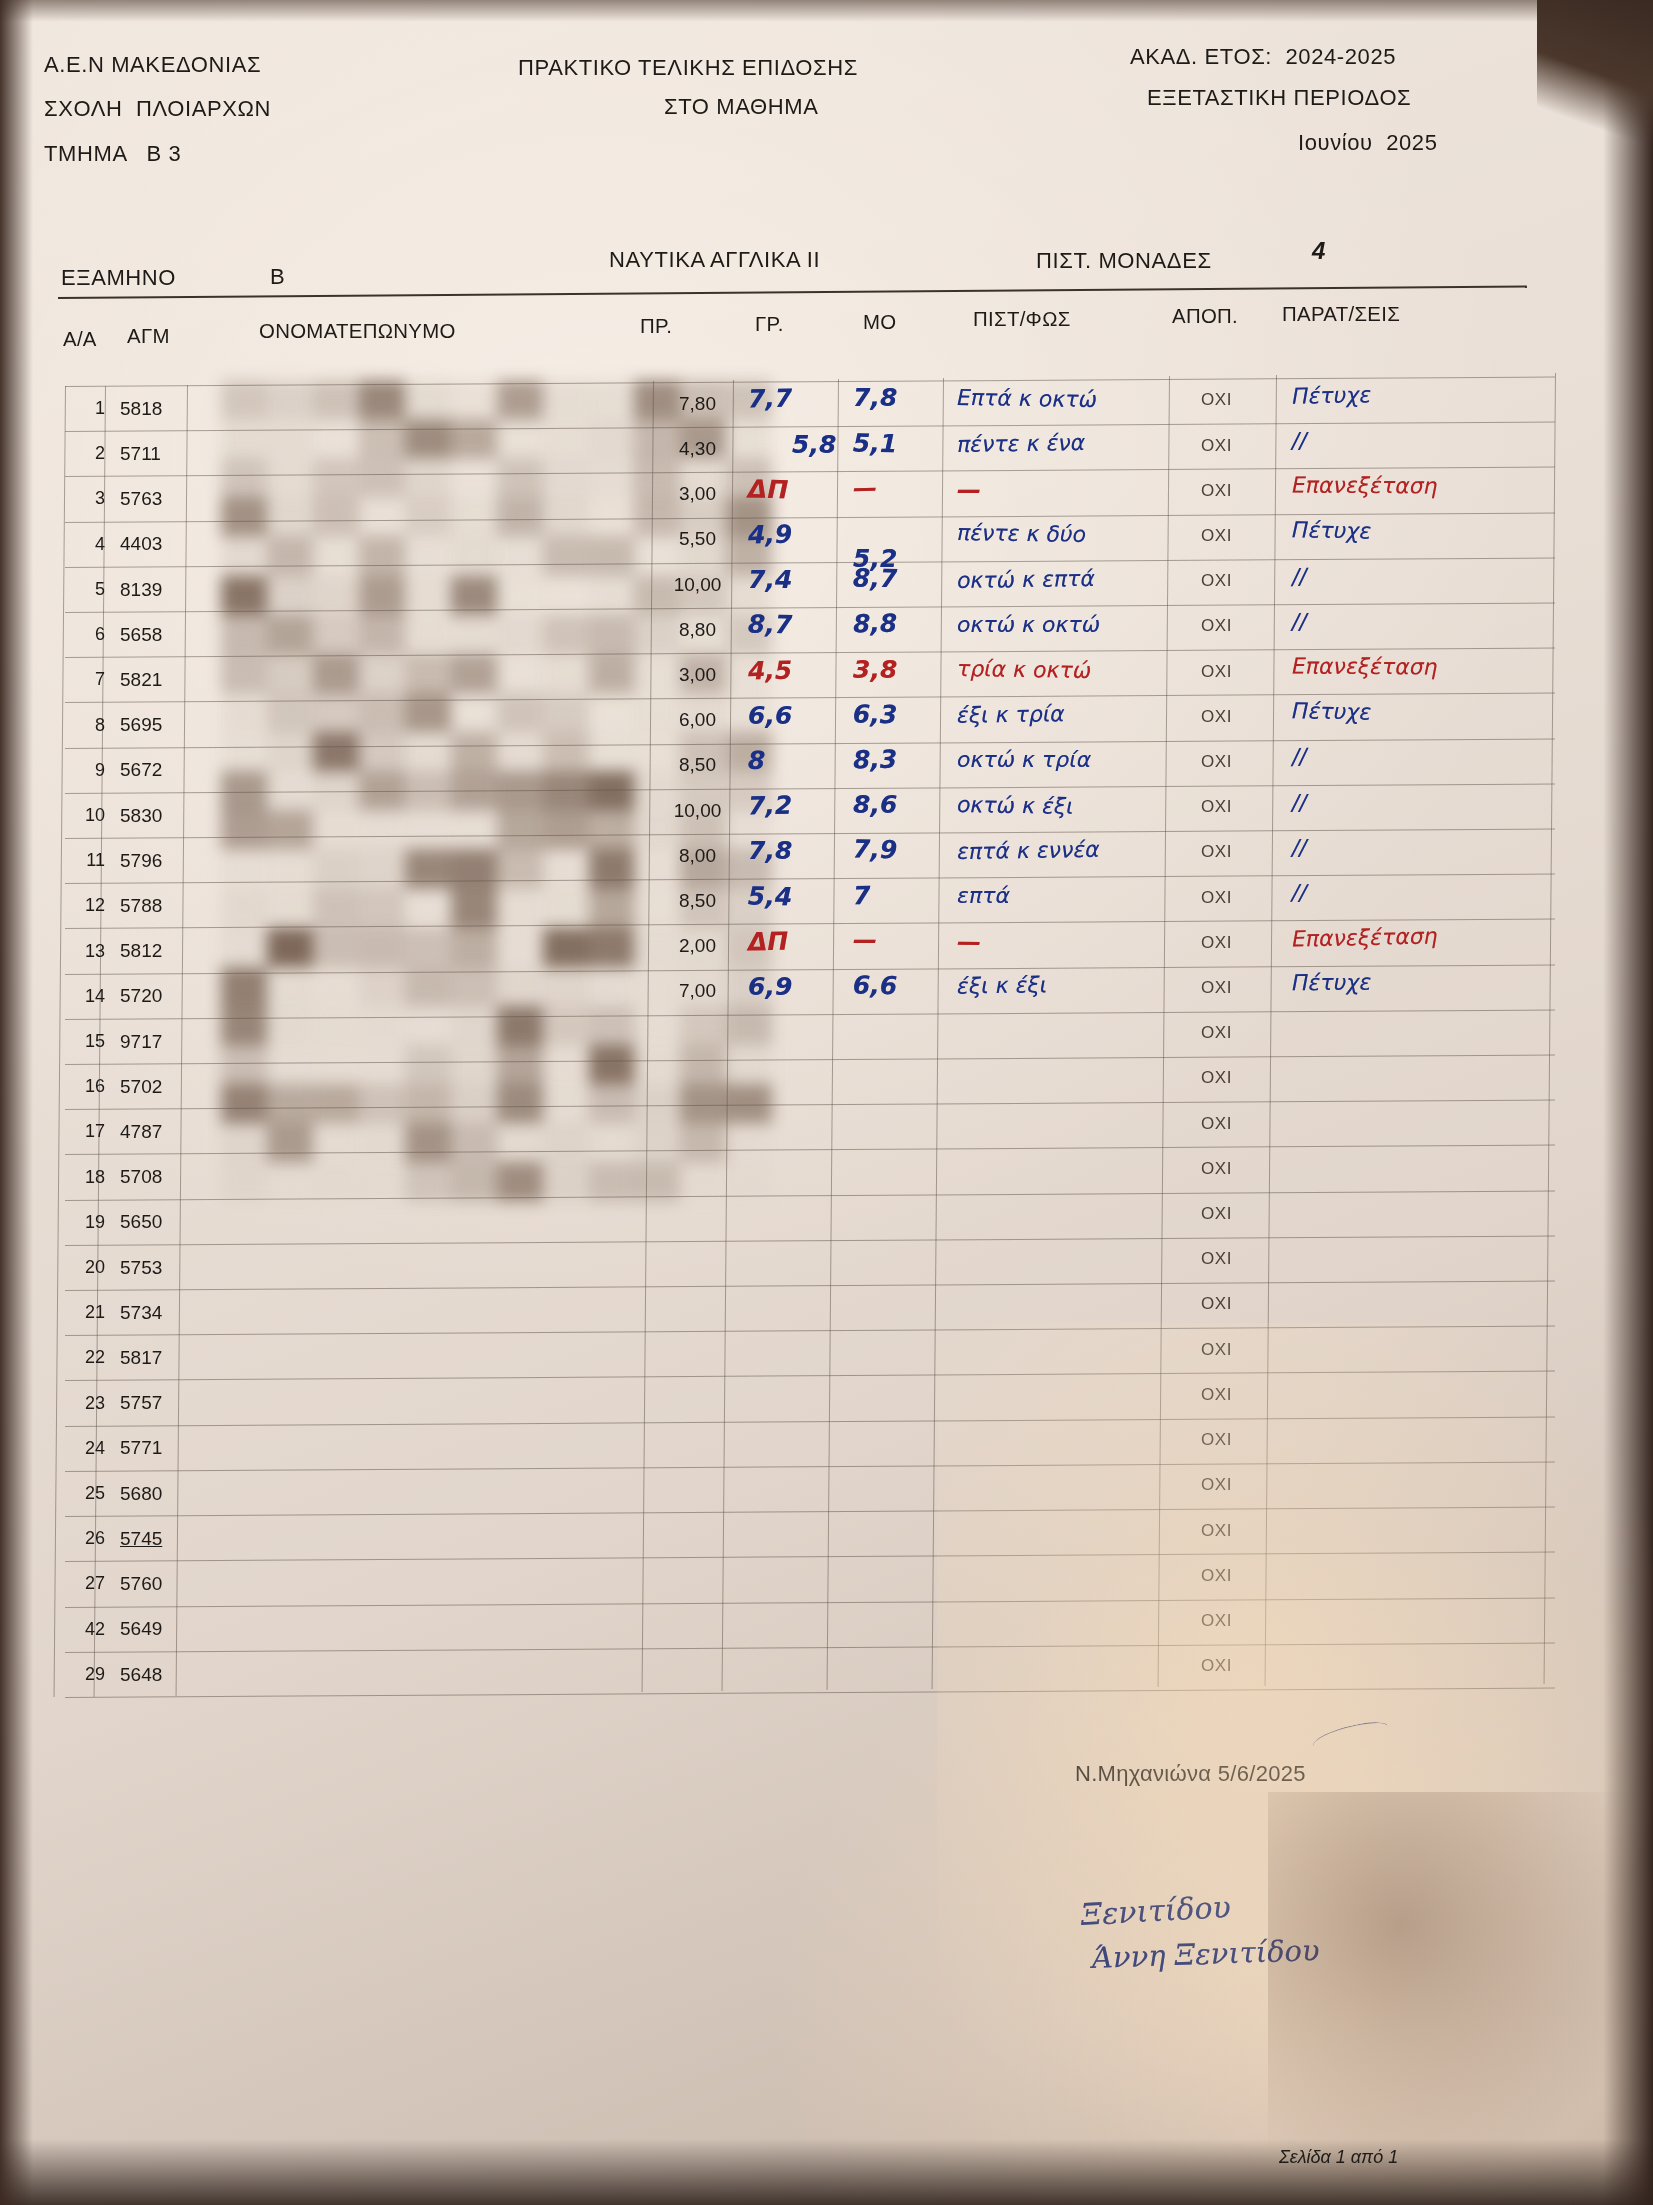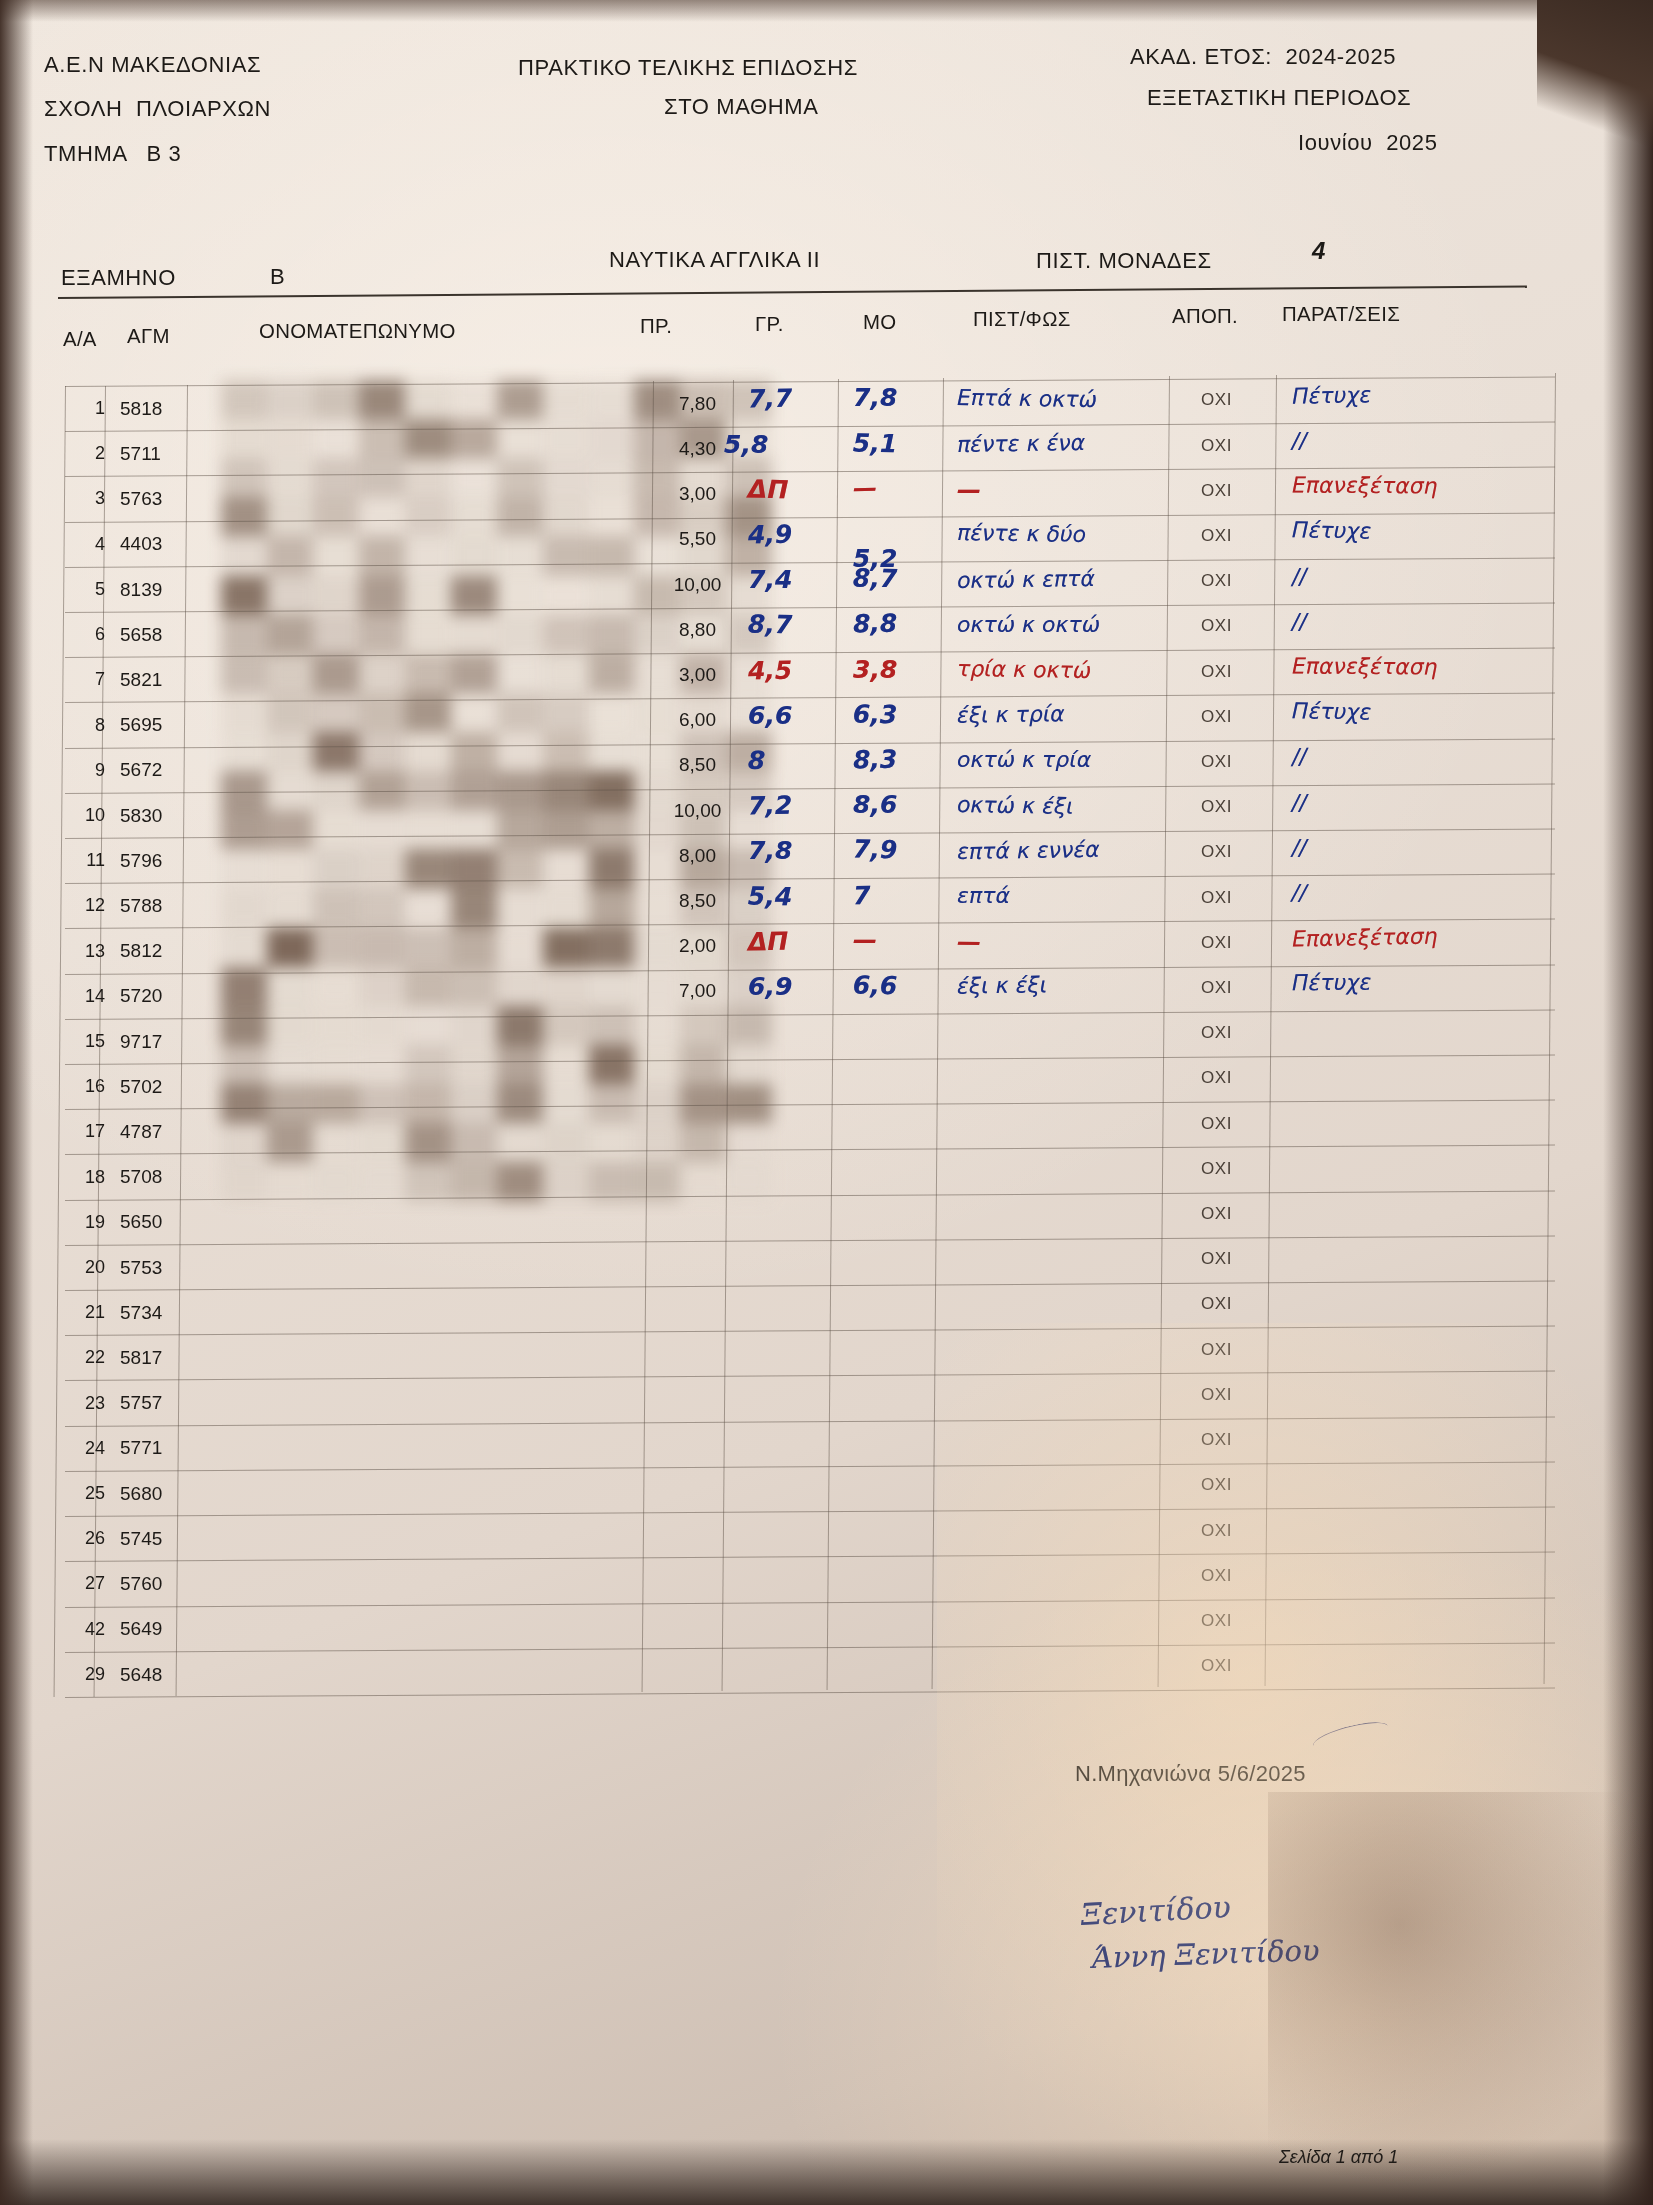--- a/index.html
+++ b/index.html
@@ -499,21 +499,21 @@
       <div class="cell agm" style="left: 120px; top: 398px;">5818</div>
       <div class="cell num" style="left: 665px; top: 393px; width: 65px; text-align: center;">7,80</div>
       <div class="hw hw-grade" style="left: 748px; top: 384px; transform: rotate(-1.1deg);">7,7</div>
       <div class="hw hw-grade" style="left: 853px; top: 383px; transform: rotate(0deg);">7,8</div>
       <div class="hw hw-word" style="left: 957px; top: 386px; transform: rotate(0.9deg);">Επτά κ οκτώ</div>
       <div class="cell oxi" style="left: 1201px; top: 390px;">ΟΧΙ</div>
       <div class="hw hw-note" style="left: 1292px; top: 383px; transform: rotate(-1.2deg);">Πέτυχε</div>
       <div class="cell aa" style="left: 75px; top: 443px; width: 30px; text-align: right;">2</div>
       <div class="cell agm" style="left: 120px; top: 443px;">5711</div>
       <div class="cell num" style="left: 665px; top: 438px; width: 65px; text-align: center;">4,30</div>
-      <div class="hw hw-grade" style="left: 724px; top: 430px; transform: rotate(0deg); text-align: center;">5,8</div>
+      <div class="hw hw-grade" style="left: 792px; top: 430px; transform: rotate(0deg); text-align: center;">5,8</div>
       <div class="hw hw-grade" style="left: 853px; top: 429px; transform: rotate(1deg);">5,1</div>
       <div class="hw hw-word" style="left: 957px; top: 431px; transform: rotate(-0.9deg);">πέντε κ ένα</div>
       <div class="cell oxi" style="left: 1201px; top: 436px;">ΟΧΙ</div>
       <div class="hw hw-note" style="left: 1292px; top: 428px; transform: rotate(-0.4deg);">//</div>
       <div class="cell aa" style="left: 75px; top: 488px; width: 30px; text-align: right;">3</div>
       <div class="cell agm" style="left: 120px; top: 488px;">5763</div>
       <div class="cell num" style="left: 665px; top: 483px; width: 65px; text-align: center;">3,00</div>
       <div class="hw hw-grade red" style="left: 748px; top: 475px; transform: rotate(1.1deg);">ΔΠ</div>
       <div class="hw hw-dash red" style="left: 853px; top: 474px; transform: rotate(-1deg);">—</div>
       <div class="hw hw-dash red" style="left: 957px; top: 476px; transform: rotate(0deg);">—</div>
@@ -634,21 +634,21 @@
       <div class="cell aa" style="left: 75px; top: 1393px; width: 30px; text-align: right;">23</div>
       <div class="cell agm" style="left: 120px; top: 1392px;">5757</div>
       <div class="cell oxi" style="left: 1201px; top: 1385px;">ΟΧΙ</div>
       <div class="cell aa" style="left: 75px; top: 1438px; width: 30px; text-align: right;">24</div>
       <div class="cell agm" style="left: 120px; top: 1437px;">5771</div>
       <div class="cell oxi" style="left: 1201px; top: 1430px;">ΟΧΙ</div>
       <div class="cell aa" style="left: 75px; top: 1483px; width: 30px; text-align: right;">25</div>
       <div class="cell agm" style="left: 120px; top: 1483px;">5680</div>
       <div class="cell oxi" style="left: 1201px; top: 1475px;">ΟΧΙ</div>
       <div class="cell aa" style="left: 75px; top: 1528px; width: 30px; text-align: right;">26</div>
-      <div class="cell agm" style="left: 120px; top: 1528px;">5745</div>
+      <div class="cell agm" style="left: 120px; top: 1528px; text-decoration: underline;">5745</div>
       <div class="cell oxi" style="left: 1201px; top: 1521px;">ΟΧΙ</div>
       <div class="cell aa" style="left: 75px; top: 1573px; width: 30px; text-align: right;">27</div>
       <div class="cell agm" style="left: 120px; top: 1573px;">5760</div>
       <div class="cell oxi" style="left: 1201px; top: 1566px;">ΟΧΙ</div>
       <div class="cell aa" style="left: 75px; top: 1619px; width: 30px; text-align: right;">42</div>
       <div class="cell agm" style="left: 120px; top: 1618px;">5649</div>
       <div class="cell oxi" style="left: 1201px; top: 1611px;">ΟΧΙ</div>
       <div class="cell aa" style="left: 75px; top: 1664px; width: 30px; text-align: right;">29</div>
       <div class="cell agm" style="left: 120px; top: 1664px;">5648</div>
       <div class="cell oxi" style="left: 1201px; top: 1656px;">ΟΧΙ</div>

